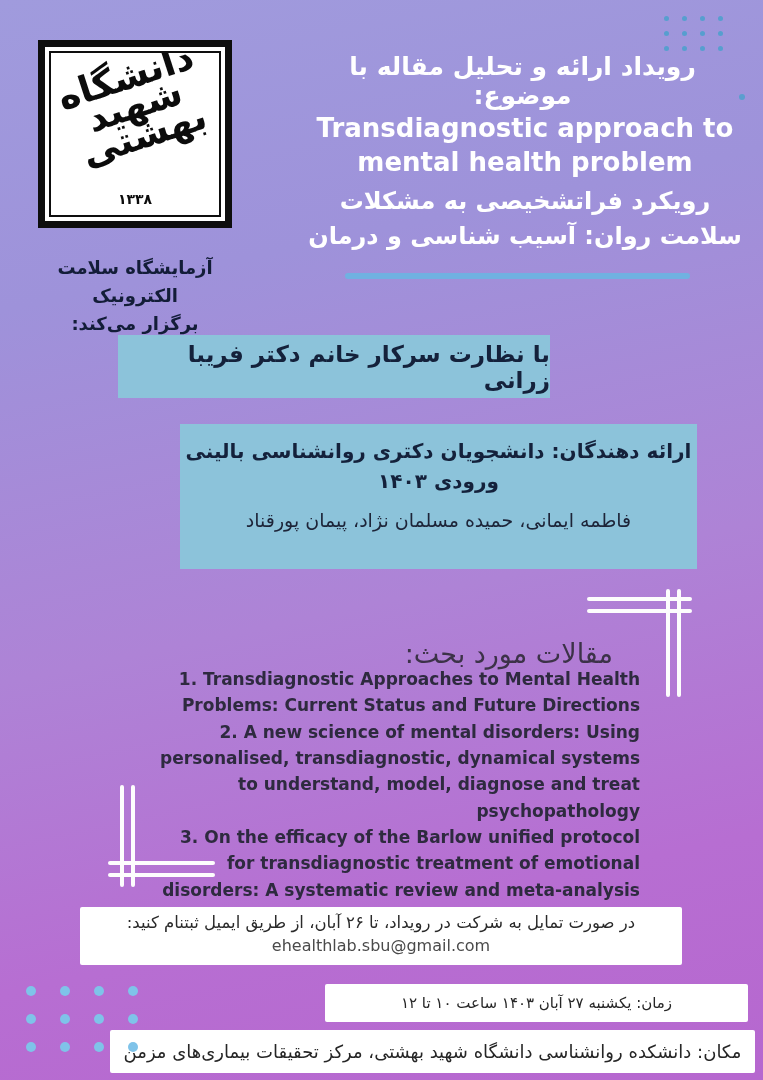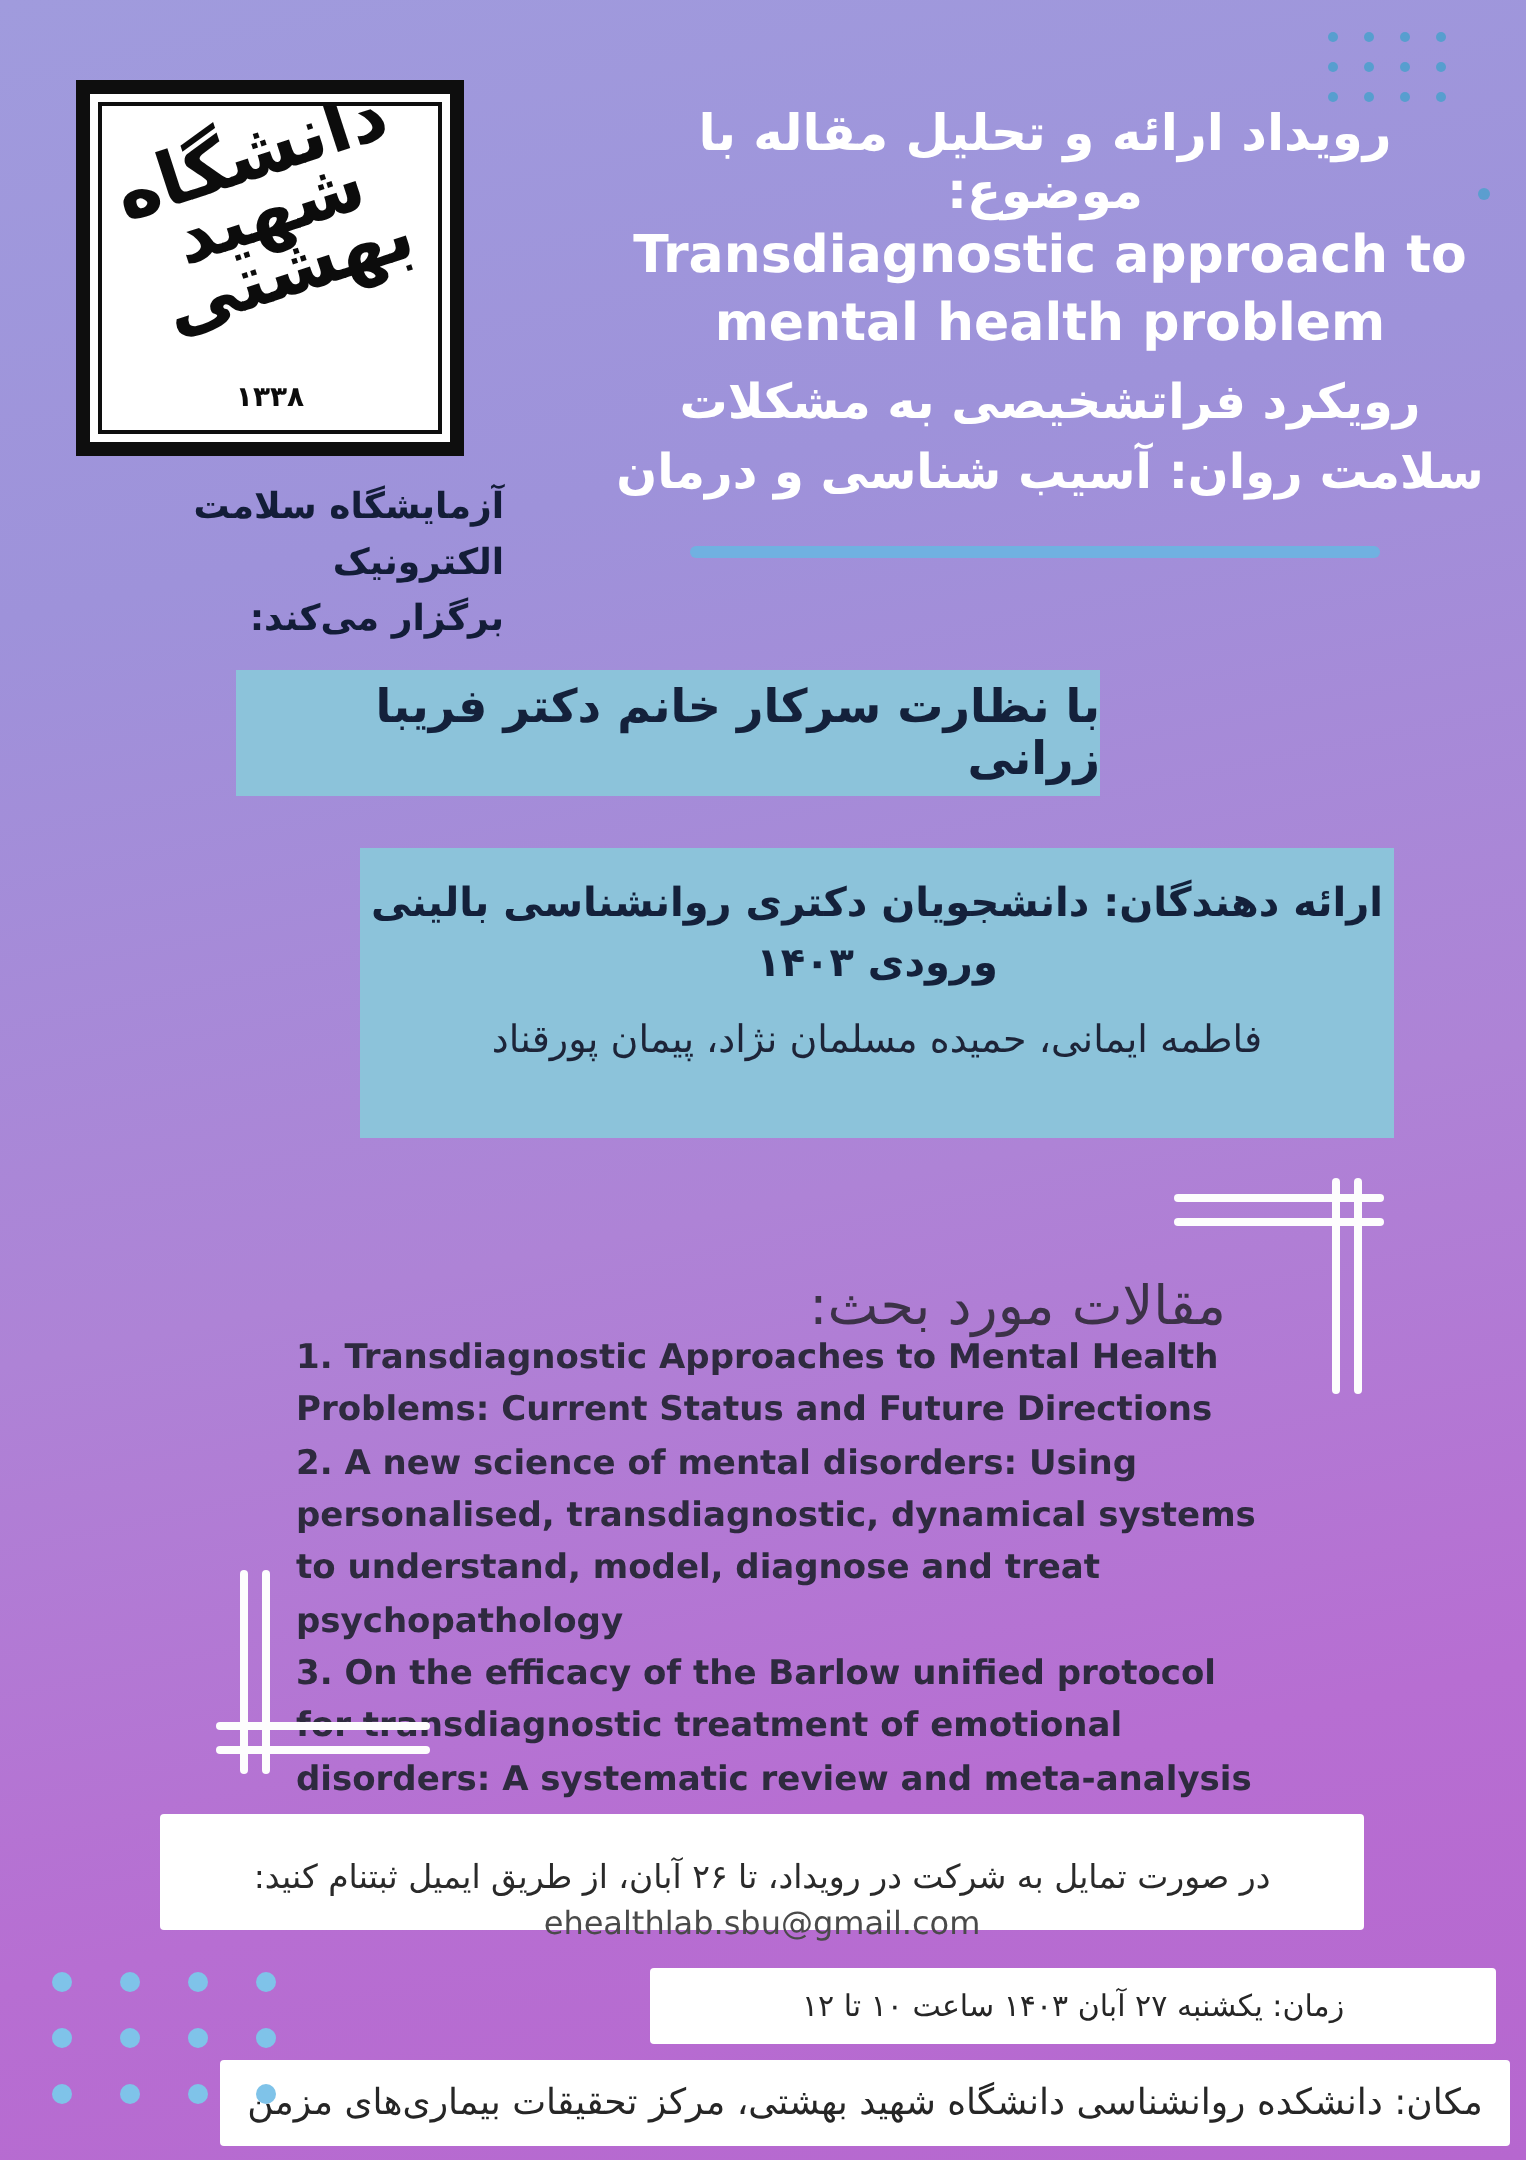--- a/index.html
+++ b/index.html
@@ -10,21 +10,21 @@
   }
   
   .logo { position:absolute; left:38px; top:40px; width:194px; height:188px;
           background:#fff; border:7px solid #0e0e0e; }
   .logo-inner { position:absolute; inset:4px; border:2px solid #0e0e0e; overflow:hidden; }
   .callig { position:absolute; left:0; right:0; top:8px; text-align:center;
             transform:rotate(-18deg); color:#0c0c0c; font-weight:bold;
             font-size:37px; line-height:0.82; letter-spacing:-2px; }
   .logo-year { position:absolute; bottom:8px; left:50%; transform:translateX(-50%);
                font-size:14px; font-weight:bold; color:#0c0c0c; }
-  .logo-caption { position:absolute; left:18px; top:240px; width:234px; text-align:right;
+  .logo-caption { position:absolute; left:18px; top:254px; width:234px; text-align:center;
                   color:#131d38; font-weight:bold; font-size:18px; line-height:1.55; }
   
   .hdr-intro { position:absolute; left:300px; top:52px; width:445px; text-align:center;
                color:#fff; font-size:25px; font-weight:bold; direction:rtl; }
   .hdr-en { position:absolute; left:305px; top:112px; width:440px; text-align:center;
             color:#fff; font-size:26px; font-weight:bold; line-height:1.3; }
   .hdr-fa { position:absolute; left:305px; top:184px; width:440px; text-align:center;
             color:#fff; font-size:24px; font-weight:bold; line-height:1.45; direction:rtl; }
   .hdr-divider { position:absolute; left:345px; top:273px; width:345px; height:6px;
                  border-radius:3px; }
@@ -35,25 +35,25 @@
   .box-presenters { position:absolute; left:180px; top:424px; width:517px; height:145px;
                     text-align:center; direction:rtl; color:#14213b; padding-top:12px; }
   .box-presenters .bold-line { font-weight:bold; font-size:20px; line-height:1.5; }
   .box-presenters .name-line { font-size:19px; line-height:1.55; color:#1d2438; }
   .box-presenters .gap { height:10px; }
   
   .articles-heading { position:absolute; right:150px; top:622px; direction:rtl;
                       font-size:27px; color:#3c3248;margin-top:16px; }
   .articles-list { position:absolute; left:148px; top:666px; width:492px;
                    font-size:17px; font-weight:bold; color:#2e2a3f; line-height:1.55;
-                   text-align:left; }
+                   text-align:right; }
   
   .whitebox { position:absolute; background:#fff; border-radius:2px; }
   .box-register { left:80px; top:907px; width:602px; height:58px; text-align:center;
-                  padding-top:20px; }
+                  padding-top:4px; }
   .box-register .fa-line { font-size:16.5px; color:#2a2a2a; direction:rtl; line-height:1.5; }
   .box-register .email { font-size:16px; color:#4a4a4a; }
   .box-time { left:325px; top:984px; width:423px; height:38px; display:flex;
               align-items:center; justify-content:center; font-size:15px; color:#262626;
               direction:rtl; }
   .box-location { left:110px; top:1030px; width:645px; height:43px; display:flex;
                   align-items:center; justify-content:center; font-size:18px; color:#262626;
                   direction:rtl; }
   
   .deco-line { position:absolute; background:#fdfdfd; border-radius:2px; }

